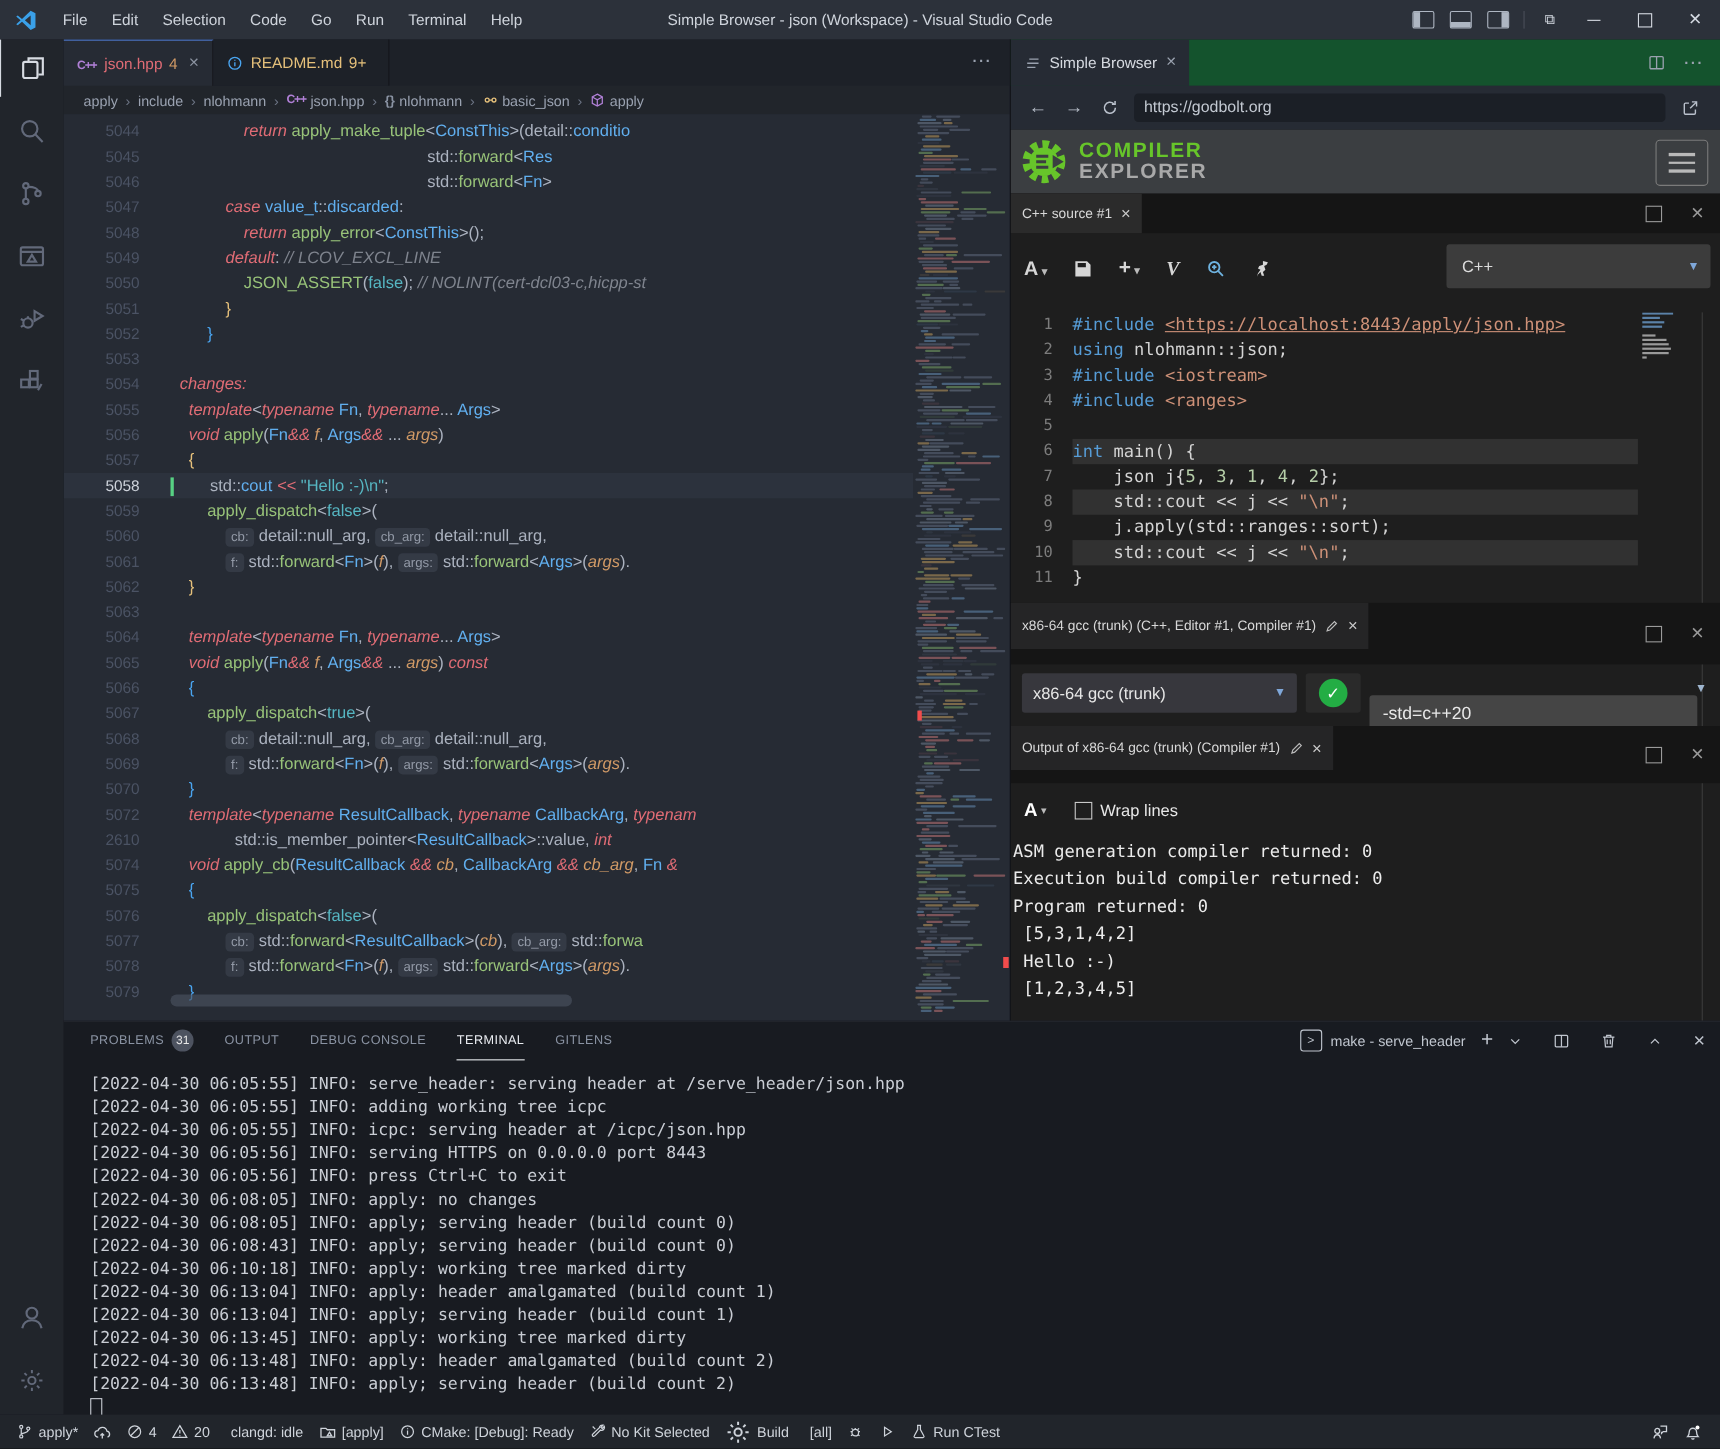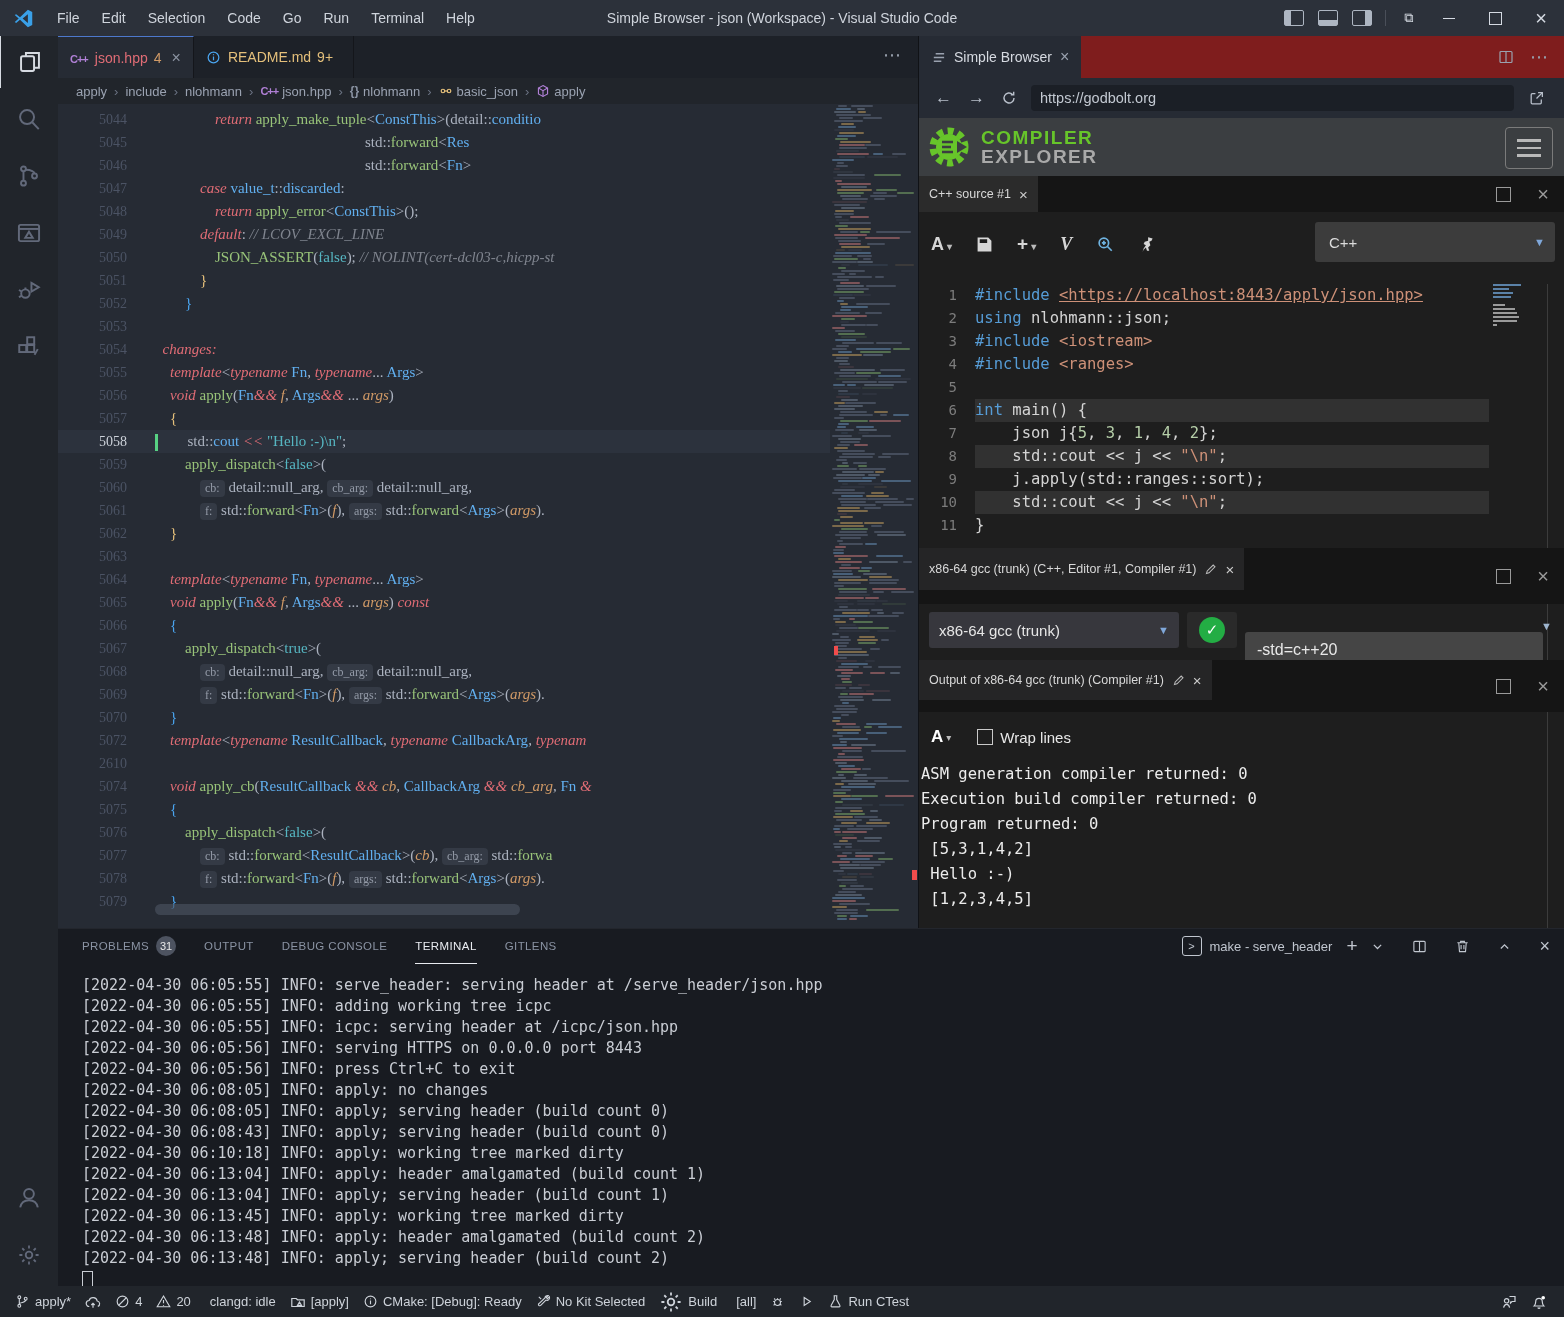--- a/index.html
+++ b/index.html
@@ -36,21 +36,21 @@
   .etab .tclose{color:#8b93a1;font-size:16px;margin-left:2px;}
   .tab-more{margin-left:auto;color:#9aa2af;font-size:18px;letter-spacing:1px;padding:8px 16px;}
   .breadcrumb{position:absolute;left:0;top:42px;right:0;height:26px;background:#21252b;display:flex;align-items:center;
               padding-left:18px;font-size:13px;color:#9aa2b1;}
   .bc-item{display:flex;align-items:center;}
   .bc-sep{margin:0 7px;color:#6b7383;}
   .bc-ic{margin-right:4px;display:flex;align-items:center;}
   
   .code{position:absolute;left:0;top:68px;right:0;bottom:0;background:#262b34;overflow:hidden;}
   .vrows{position:absolute;left:0;top:4px;right:88px;bottom:0;overflow:hidden;}
-  .vrow{display:flex;height:23px;line-height:23px;font-family:Liberation Serif, serif;font-size:15px;white-space:pre;}
+  .vrow{display:flex;height:23px;line-height:23px;font-family:Liberation Sans, sans-serif;font-size:15px;white-space:pre;}
   .vrow .ln{width:97px;padding-right:28px;text-align:right;color:#4b5364;flex:none;box-sizing:border-box;font-size:14px;}
   .vrow.cur{background:#2c323d;}
   .vrow.cur .ln{color:#cdd2da;}
   .vrow pre{margin:0;font:inherit;white-space:pre;}
   .tk-k{color:#e06c75;font-style:italic;}
   .tk-f{color:#98c379;}
   .tk-b{color:#61afef;}
   .tk-y{color:#56b6c2;}
   .tk-o{color:#d19a66;font-style:italic;}
   .tk-c{color:#7f848e;font-style:italic;}
@@ -61,21 +61,21 @@
         height:17px;padding:0 5px;vertical-align:middle;font-style:normal;}
   .caret{display:inline-block;width:2.5px;height:17px;background:#57d183;vertical-align:middle;}
   .minimap{position:absolute;right:4px;width:82px;top:0;bottom:0;overflow:hidden;opacity:.85;}
   .mrow{height:3px;display:flex;}
   .mseg{height:2px;margin-top:1px;border-radius:1px;}
   .hscroll{position:absolute;left:97px;top:800px;width:365px;height:11px;background:#4a5160;opacity:.65;border-radius:6px;}
   .ov-red1{position:absolute;left:776px;top:542px;width:4px;height:9px;background:#f14c4c;}
   .ov-red2{position:absolute;right:1px;top:766px;width:5px;height:10px;background:#f14c4c;}
   
   .browser{left:918px;top:36px;width:646px;height:892px;background:#262b34;border-left:1px solid #101216;}
-  .btabstrip{position:absolute;left:0;top:0;right:0;height:42px;background:#7f1d1d;display:flex;align-items:center;}
+  .btabstrip{position:absolute;left:0;top:0;right:0;height:42px;background:#14532d;display:flex;align-items:center;}
   .btab{display:flex;align-items:center;height:42px;padding:0 12px;background:#262b34;font-size:14px;color:#d6dae1;}
   .btab .tlabel{margin:0 8px;}
   .b-actions{margin-left:auto;display:flex;align-items:center;color:#9aa2af;}
   .b-actions>*{margin-right:16px;}
   .btoolbar{position:absolute;left:0;top:42px;right:0;height:40px;background:#262b34;display:flex;align-items:center;}
   .navic{color:#b9c0cb;font-size:17px;margin:0 8px;}
   .urlbox{width:474px;height:26px;background:#1b1f26;border-radius:4px;margin-left:6px;display:flex;align-items:center;
           padding-left:9px;font-size:14.5px;color:#c3c9d2;}
   
   .ce{position:absolute;left:0;top:82px;right:0;bottom:0;background:#1e1e1e;}
@@ -338,21 +338,21 @@
           <div class="vrow"><span class="ln">5062</span><pre><span class="tk-w">    </span><span class="tk-p1">}</span></pre></div>
           <div class="vrow"><span class="ln">5063</span><pre></pre></div>
           <div class="vrow"><span class="ln">5064</span><pre><span class="tk-w">    </span><span class="tk-k">template</span><span class="tk-w">&lt;</span><span class="tk-k">typename</span><span class="tk-w"> </span><span class="tk-b">Fn</span><span class="tk-w">, </span><span class="tk-k">typename</span><span class="tk-w">... </span><span class="tk-b">Args</span><span class="tk-w">&gt;</span></pre></div>
           <div class="vrow"><span class="ln">5065</span><pre><span class="tk-w">    </span><span class="tk-k">void</span><span class="tk-w"> </span><span class="tk-f">apply</span><span class="tk-w">(</span><span class="tk-b">Fn</span><span class="tk-k">&amp;&amp;</span><span class="tk-w"> </span><span class="tk-o">f</span><span class="tk-w">, </span><span class="tk-b">Args</span><span class="tk-k">&amp;&amp;</span><span class="tk-w"> ... </span><span class="tk-o">args</span><span class="tk-w">) </span><span class="tk-k">const</span></pre></div>
           <div class="vrow"><span class="ln">5066</span><pre><span class="tk-w">    </span><span class="tk-p2">{</span></pre></div>
           <div class="vrow"><span class="ln">5067</span><pre><span class="tk-w">        </span><span class="tk-f">apply_dispatch</span><span class="tk-w">&lt;</span><span class="tk-y">true</span><span class="tk-w">&gt;(</span></pre></div>
           <div class="vrow"><span class="ln">5068</span><pre><span class="tk-w">            </span><span class="tk-h">cb:</span><span class="tk-w"> detail::null_arg, </span><span class="tk-h">cb_arg:</span><span class="tk-w"> detail::null_arg,</span></pre></div>
           <div class="vrow"><span class="ln">5069</span><pre><span class="tk-w">            </span><span class="tk-h">f:</span><span class="tk-w"> std::</span><span class="tk-f">forward</span><span class="tk-w">&lt;</span><span class="tk-b">Fn</span><span class="tk-w">&gt;(</span><span class="tk-o">f</span><span class="tk-w">), </span><span class="tk-h">args:</span><span class="tk-w"> std::</span><span class="tk-f">forward</span><span class="tk-w">&lt;</span><span class="tk-b">Args</span><span class="tk-w">&gt;(</span><span class="tk-o">args</span><span class="tk-w">).</span></pre></div>
           <div class="vrow"><span class="ln">5070</span><pre><span class="tk-w">    </span><span class="tk-p2">}</span></pre></div>
           <div class="vrow"><span class="ln">5072</span><pre><span class="tk-w">    </span><span class="tk-k">template</span><span class="tk-w">&lt;</span><span class="tk-k">typename</span><span class="tk-w"> </span><span class="tk-b">ResultCallback</span><span class="tk-w">, </span><span class="tk-k">typename</span><span class="tk-w"> </span><span class="tk-b">CallbackArg</span><span class="tk-w">, </span><span class="tk-k">typenam</span></pre></div>
-          <div class="vrow"><span class="ln">2610</span></div>
+          <div class="vrow"><span class="ln">2610</span><pre><span class="tk-w">              </span><span class="tk-w">std::is_member_pointer</span><span class="tk-w">&lt;</span><span class="tk-b">ResultCallback</span><span class="tk-w">&gt;::value, </span><span class="tk-k">int</span></pre></div>
           <div class="vrow"><span class="ln">5074</span><pre><span class="tk-w">    </span><span class="tk-k">void</span><span class="tk-w"> </span><span class="tk-f">apply_cb</span><span class="tk-w">(</span><span class="tk-b">ResultCallback</span><span class="tk-w"> </span><span class="tk-k">&amp;&amp;</span><span class="tk-w"> </span><span class="tk-o">cb</span><span class="tk-w">, </span><span class="tk-b">CallbackArg</span><span class="tk-w"> </span><span class="tk-k">&amp;&amp;</span><span class="tk-w"> </span><span class="tk-o">cb_arg</span><span class="tk-w">, </span><span class="tk-b">Fn</span><span class="tk-w"> </span><span class="tk-k">&amp;</span></pre></div>
           <div class="vrow"><span class="ln">5075</span><pre><span class="tk-w">    </span><span class="tk-p2">{</span></pre></div>
           <div class="vrow"><span class="ln">5076</span><pre><span class="tk-w">        </span><span class="tk-f">apply_dispatch</span><span class="tk-w">&lt;</span><span class="tk-y">false</span><span class="tk-w">&gt;(</span></pre></div>
           <div class="vrow"><span class="ln">5077</span><pre><span class="tk-w">            </span><span class="tk-h">cb:</span><span class="tk-w"> std::</span><span class="tk-f">forward</span><span class="tk-w">&lt;</span><span class="tk-b">ResultCallback</span><span class="tk-w">&gt;(</span><span class="tk-o">cb</span><span class="tk-w">), </span><span class="tk-h">cb_arg:</span><span class="tk-w"> std::</span><span class="tk-f">forwa</span></pre></div>
           <div class="vrow"><span class="ln">5078</span><pre><span class="tk-w">            </span><span class="tk-h">f:</span><span class="tk-w"> std::</span><span class="tk-f">forward</span><span class="tk-w">&lt;</span><span class="tk-b">Fn</span><span class="tk-w">&gt;(</span><span class="tk-o">f</span><span class="tk-w">), </span><span class="tk-h">args:</span><span class="tk-w"> std::</span><span class="tk-f">forward</span><span class="tk-w">&lt;</span><span class="tk-b">Args</span><span class="tk-w">&gt;(</span><span class="tk-o">args</span><span class="tk-w">).</span></pre></div>
           <div class="vrow"><span class="ln">5079</span><pre><span class="tk-w">    </span><span class="tk-p2">}</span></pre></div>
         </div>
       <div class="minimap" id="mmap">
           <div class="mrow">
             <div class="mseg" style="margin-left: 5.6079px; width: 9.46425px; background: rgb(75, 83, 99);"></div>

